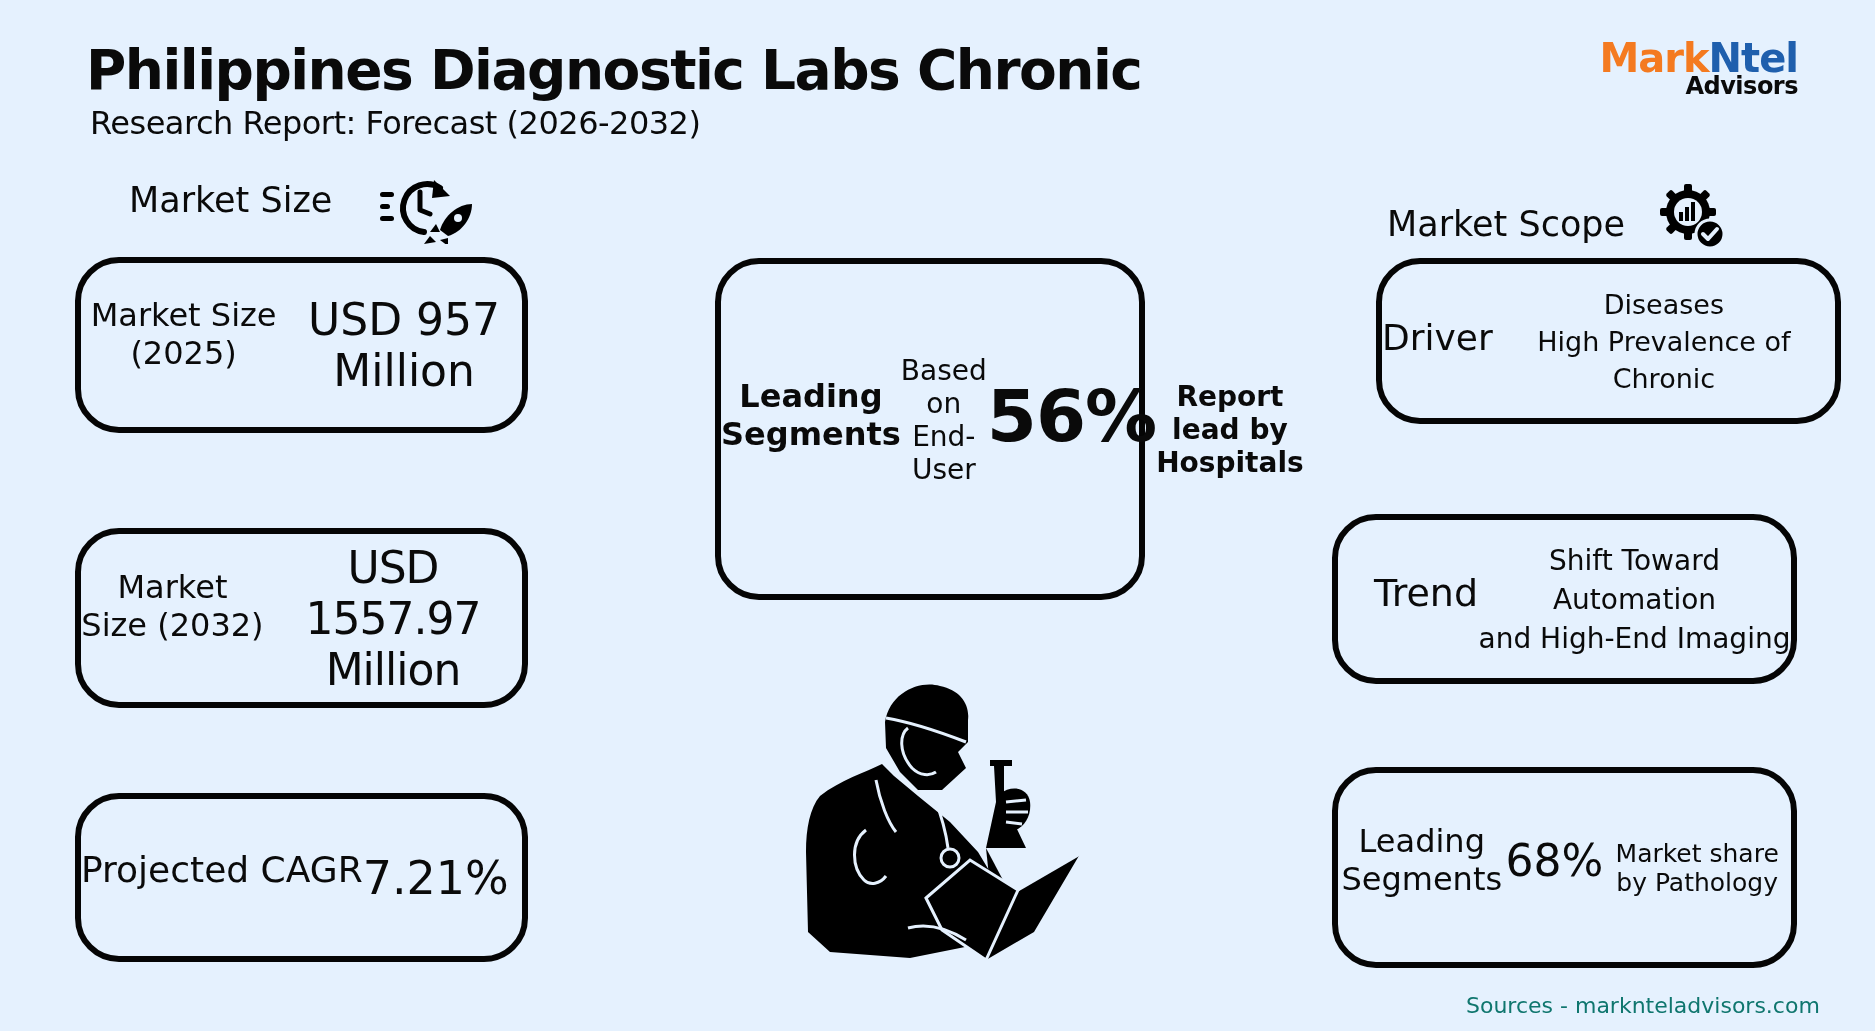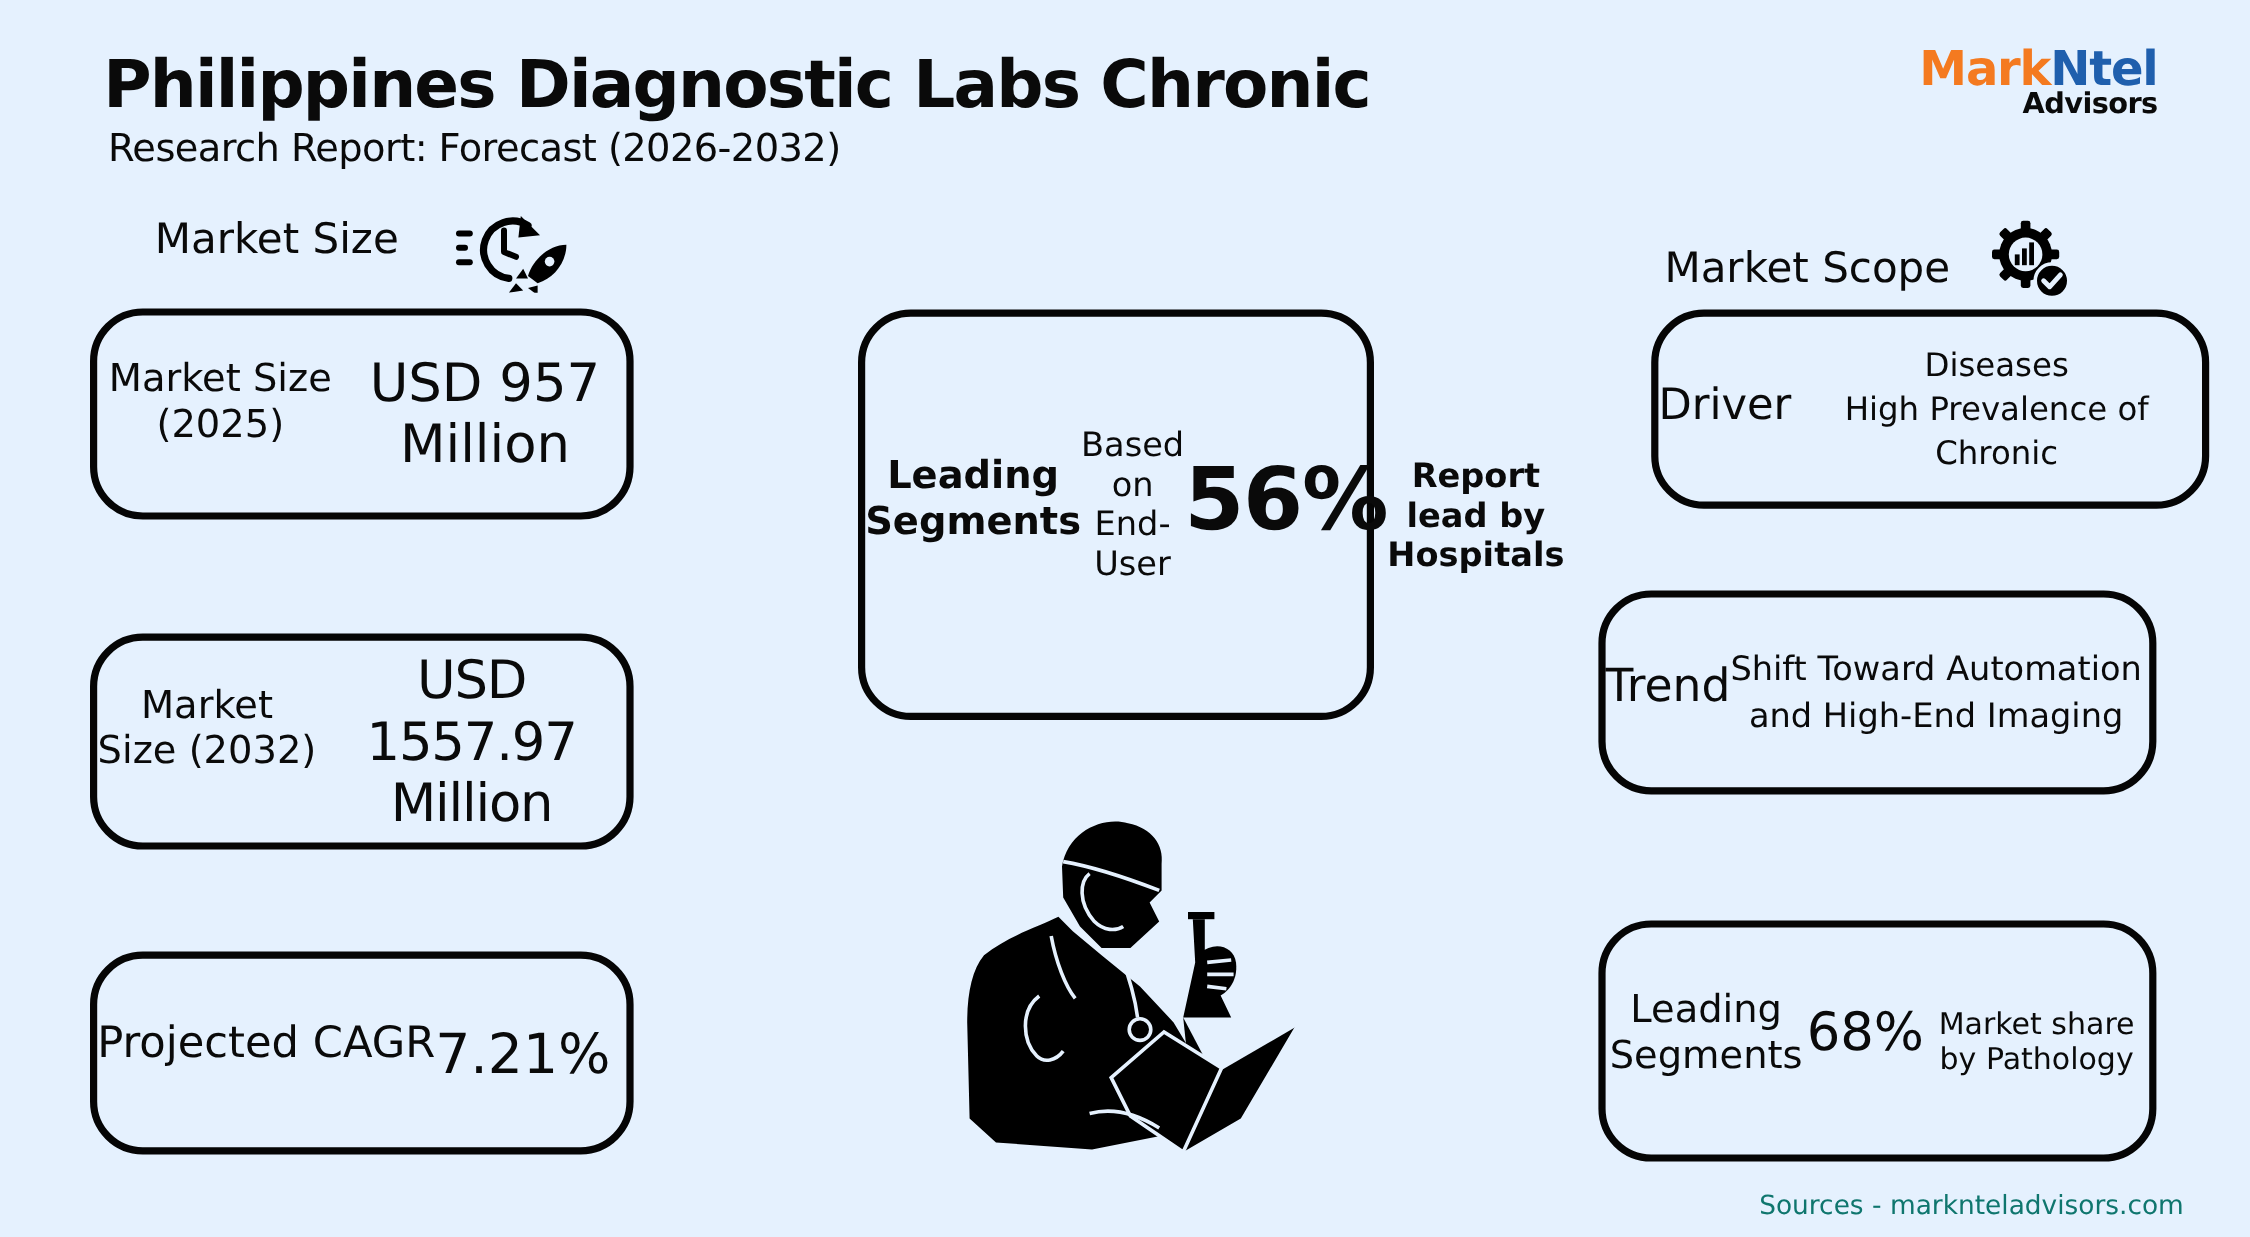--- a/index.html
+++ b/index.html
@@ -126,21 +126,21 @@
   </svg>
 </div>
 
 <div class="box" style="left:1332px; top:258px; width:465px; height:166px;margin-left:44px;">
   <div style="font-size:36px; margin-bottom:8px;">Driver</div>
   <div style="font-size:27px; line-height:37px;">
     <div>Diseases</div>
     <div>High Prevalence of Chronic</div>
   </div>
 </div>
-<div class="box" style="left:1332px; top:492px; width:465px; height:170px;">
+<div class="box" style="left:1332px; top:514px; width:465px; height:170px;padding-left:36px;">
   <div style="font-size:38px; margin-bottom:12px;">Trend</div>
   <div style="font-size:28px; line-height:39px;">
     <div>Shift Toward Automation</div>
     <div>and High-End Imaging</div>
   </div>
 </div>
 <div class="box" style="left:1332px; top:767px; width:465px; height:201px;">
   <div style="font-size:32px; margin-bottom:16px;">Leading Segments</div>
   <div style="font-size:44px; margin-bottom:14px;">68%</div>
   <div style="font-size:25px;">Market share by Pathology</div>

